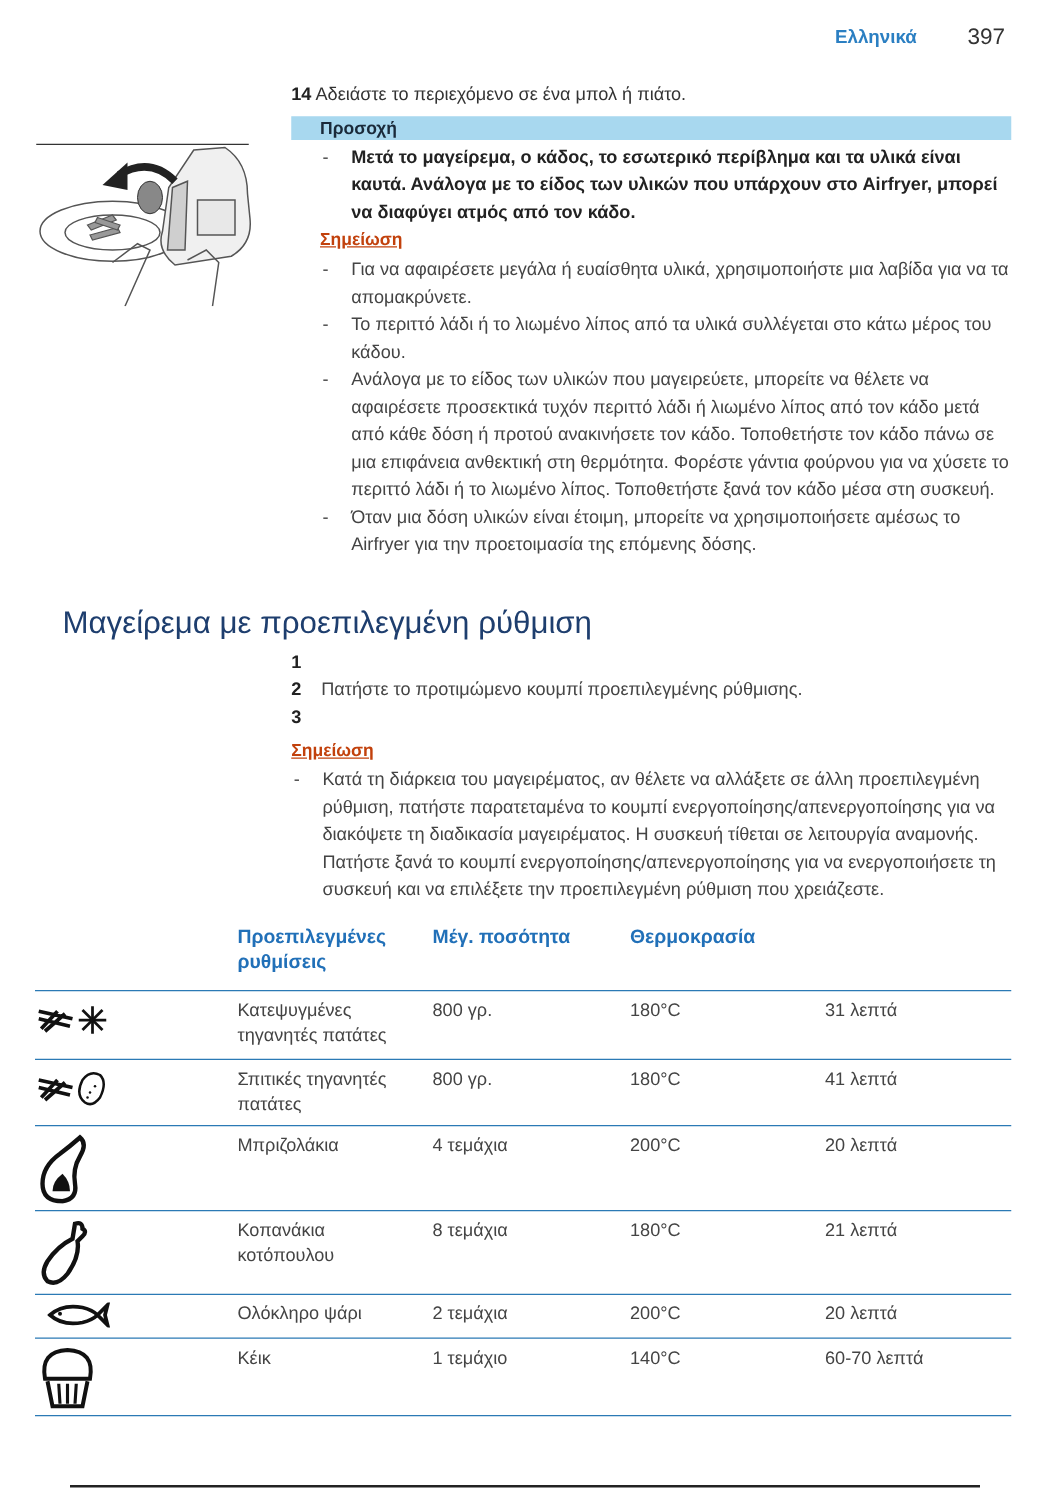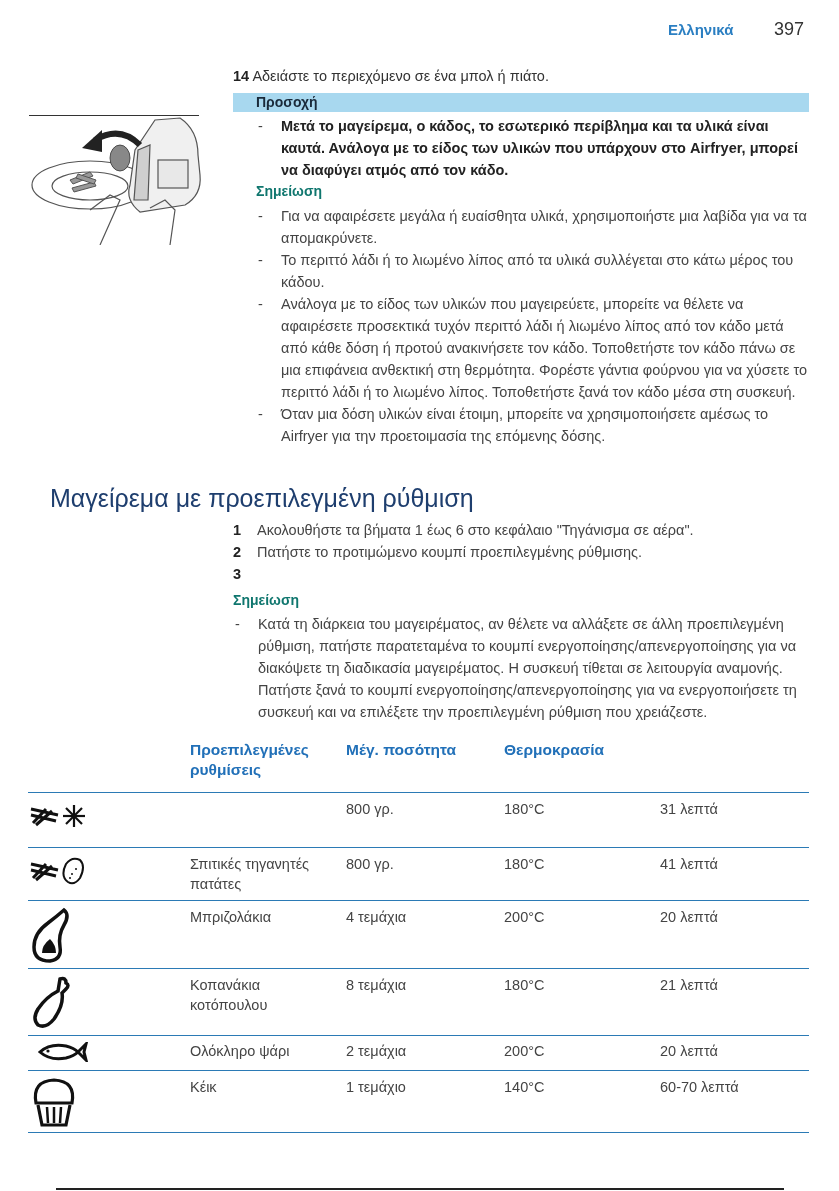--- a/index.html
+++ b/index.html
@@ -9,21 +9,21 @@
   .hdr-lang { left:668px; top:21px; font-size:15px; font-weight:bold; color:#2b7fc2; }
   .hdr-page { left:774px; top:19px; font-size:18px; color:#333; }
   .step14 { left:233px; top:68px; font-size:14.5px; color:#333;text-align:right; }
   .step14 b { font-weight:bold; color:#222; }
   .caution-bar { left:233px; top:93px; width:576px; height:19px; background:#a8d8ef; }
   .caution-title { left:256px; top:94px; font-size:14px; font-weight:bold; color:#1a2a3a; }
   .para { font-size:14.5px; line-height:22px; color:#444; }
   .bold { font-weight:bold; color:#222; }
   .bullet { display:flex; }
   .bullet .d { width:23px; flex:none; color:#444; padding-left:2px; }
-  .note-title { font-size:14px; font-weight:bold; color:#0f766e; }
+  .note-title { font-size:14px; font-weight:bold; color:#c2410c;text-decoration:underline; }
   .section-title { left:30px; top:484px; font-size:25px; color:#1e3e6e;margin-left:20px; }
   .step { display:flex; font-size:14.5px; line-height:22px; color:#444; }
   .step .n { width:24px; flex:none; font-weight:bold; color:#222; }
   .tbl { left:28px; top:740px; width:781px; }
   .th { font-size:15.5px; font-weight:bold; color:#2170b8; line-height:20px; }
   .row { position:relative; border-top:1.5px solid #2b7ab5; }
   .cell { position:absolute; font-size:14.5px; color:#444; line-height:20px; }
   .c1 { left:162px; width:150px; }
   .c2 { left:318px; }
   .c3 { left:476px; }
@@ -91,21 +91,20 @@
   <div class="bullet">
     <span class="d">-</span>
     <span>Όταν μια δόση υλικών είναι έτοιμη, μπορείτε να χρησιμοποιήσετε αμέσως το Airfryer για την προετοιμασία της επόμενης δόσης.</span>
   </div>
 </div>
 
 <div class="abs section-title">Μαγείρεμα με προεπιλεγμένη ρύθμιση</div>
 <div class="abs" style="left:233px;top:519px;width:580px;">
   <div class="step">
     <span class="n">1</span>
-    <span>Ακολουθήστε τα βήματα 1 έως 6 στο κεφάλαιο "Τηγάνισμα σε αέρα".</span>
   </div>
   <div class="step">
     <span class="n">2</span>
     <span>Πατήστε το προτιμώμενο κουμπί προεπιλεγμένης ρύθμισης.</span>
   </div>
   <div class="step">
     <span class="n">3</span>
   </div>
 </div>
 <div class="abs note-title" style="left:233px;top:592px;">Σημείωση</div>
@@ -128,20 +127,21 @@
       <g stroke="#111" stroke-width="3" fill="none">
         <path d="M3 6 L30 12 M3 12 L28 18 M5 20 L18 6 M8 22 L24 8"></path>
       </g>
       <g stroke="#111" stroke-width="2.2">
         <line x1="46" y1="2" x2="46" y2="24"></line>
           <line x1="35" y1="13" x2="57" y2="13"></line>
         <line x1="38" y1="5" x2="54" y2="21"></line>
           <line x1="54" y1="5" x2="38" y2="21"></line>
       </g>
     </svg>
+    <div class="cell c1" style="top:6px;">Κατεψυγμένες τηγανητές πατάτες</div>
     <div class="cell c2" style="top:6px;">800 γρ.</div>
     <div class="cell c3" style="top:6px;">180°C</div>
     <div class="cell c4" style="top:6px;">31 λεπτά</div>
   </div>
 
   <div class="row" style="height:52px;">
     <svg class="abs" style="left:0;top:8px;" width="62" height="30" viewBox="0 0 62 30">
       <g stroke="#111" stroke-width="3" fill="none">
         <path d="M3 8 L30 14 M3 14 L28 20 M5 22 L18 8 M8 24 L24 10"></path>
         <path d="M40 26 Q32 20 38 8 Q44 0 52 4 Q58 10 52 22 Q46 30 40 26 Z" stroke-width="2"></path>

